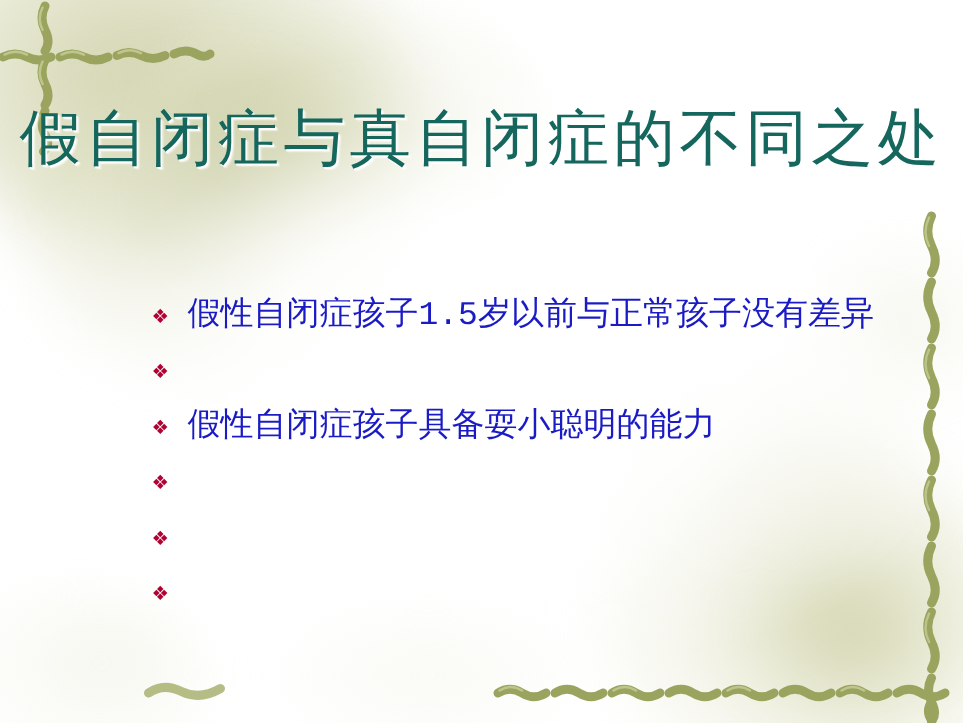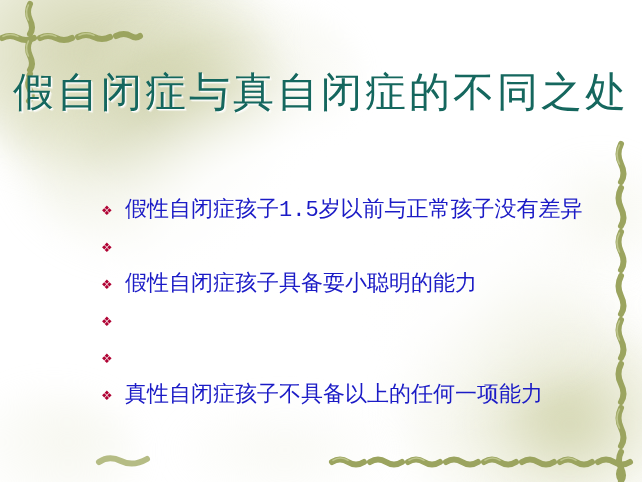--- a/index.html
+++ b/index.html
@@ -289,18 +289,17 @@
     <div class="bullet-row">
       <span class="bullet-marker">❖</span>
     </div>
 
     <div class="bullet-row">
       <span class="bullet-marker">❖</span>
     </div>
 
     <div class="bullet-row">
       <span class="bullet-marker">❖</span>
-      <span class="bullet-text">真性自闭症孩子不具备以上的任何一项能力</span>
     </div>
 
   </div>
 
 </div>
 
 </body></html>

